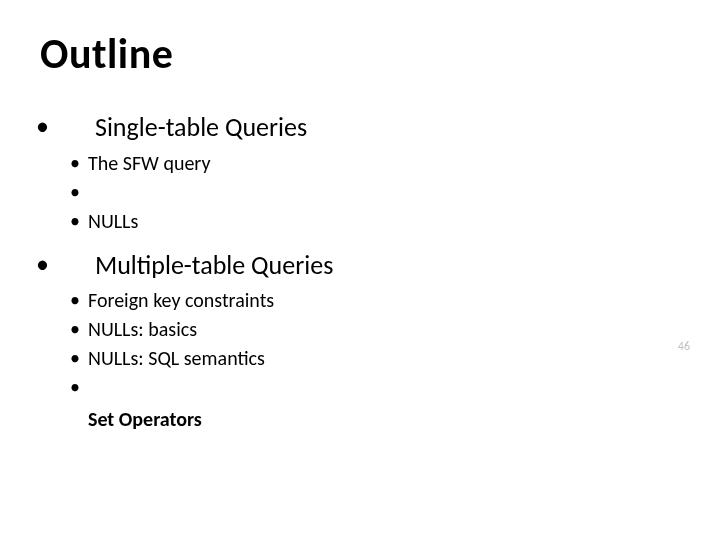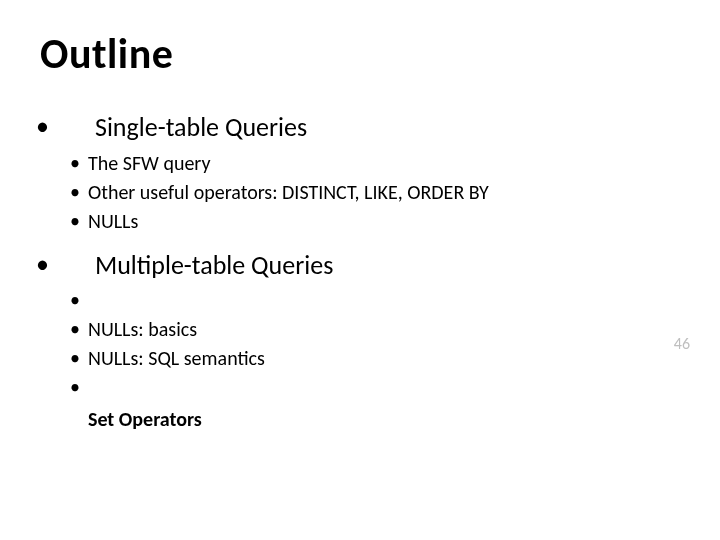--- a/index.html
+++ b/index.html
@@ -67,21 +67,21 @@
   .txt-l2 {
     font-size: 20px;
     line-height: 1.35;
     text-align: right;
   }
   .bold { font-weight: 700; margin-top: 32px; }
   .pagenum {
     position: absolute;
     right: 30px;
     bottom: 28px;
-    font-size: 16px;
+    font-size: 12px;
     color: #bfbfbf;
   }
 </style>
 </head>
 <body>
 
 <div class="slide">
 
   <h1 class="title">Outline</h1>
 
@@ -92,37 +92,37 @@
         <span class="bullet-l1">•</span>
         <span class="txt-l1">Single-table  Queries</span>
       </div>
       <ul class="sub">
         <li>
           <span class="bullet-l2">•</span>
           <span class="txt-l2">The  SFW  query</span>
         </li>
         <li>
           <span class="bullet-l2">•</span>
-          <span class="txt-l2">Other  useful  operators:  DISTINCT,  LIKE,  ORDER  BY</span>
         </li>
         <li>
           <span class="bullet-l2">•</span>
           <span class="txt-l2">NULLs</span>
         </li>
       </ul>
     </li>
 
     <li>
       <div class="row">
         <span class="bullet-l1">•</span>
         <span class="txt-l1">Multiple-table  Queries</span>
       </div>
       <ul class="sub">
         <li>
           <span class="bullet-l2">•</span>
+          <span class="txt-l2">Foreign  key  constraints</span>
         </li>
         <li>
           <span class="bullet-l2">•</span>
           <span class="txt-l2">NULLs:  basics</span>
         </li>
         <li>
           <span class="bullet-l2">•</span>
           <span class="txt-l2">NULLs:  SQL  semantics</span>
         </li>
         <li>

